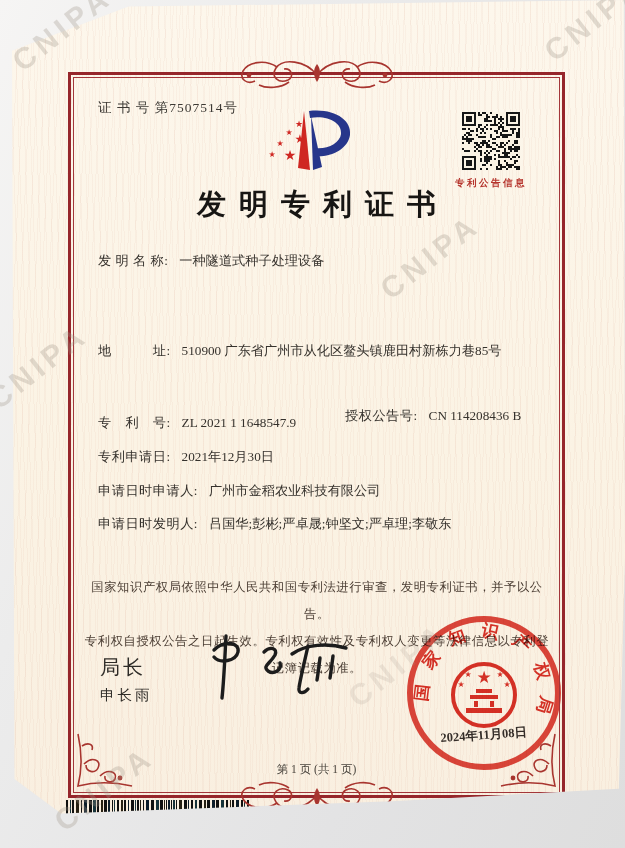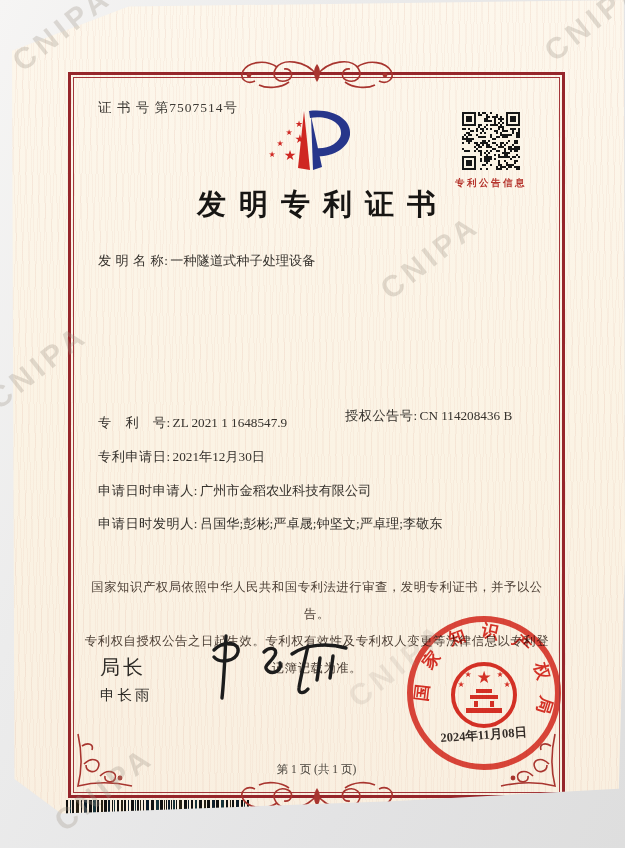--- a/index.html
+++ b/index.html
@@ -23,21 +23,21 @@
   .orn-bottom{left:50%;bottom:-19px;transform:translateX(-50%) scaleY(-1);}
   .orn-bl{left:3px;bottom:3px;}
   .orn-br{right:3px;bottom:3px;transform:scaleX(-1);}
   
   .abs{position:absolute;white-space:nowrap;}
   #cert-no{left:86px;top:99px;font-size:13.5px;color:#3d3a35;letter-spacing:1px;}
   #title{left:56px;top:185px;width:497px;text-align:center;font-size:29px;font-weight:700;
     color:#171513;letter-spacing:13px;text-indent:13px;white-space:nowrap;}
   .row{left:86px;font-size:13.2px;color:#35312c;}
   .row .lbl{letter-spacing:.5px;}
-  .row .val{margin-left:2px;}
+  .row .val{margin-left:11px;}
   .col2{left:333px;}
   #legal{left:70px;top:574px;width:470px;text-align:center;font-size:12.3px;color:#4a3d33;
     line-height:27px;letter-spacing:.6px;white-space:normal;}
   #signer-title{left:88px;top:654px;font-size:20px;color:#2e2b27;letter-spacing:3px;}
   #signer-name{left:88px;top:686px;font-size:14.5px;color:#2e2b27;letter-spacing:3px;}
   #footer-page{left:56px;top:762px;width:497px;text-align:center;font-size:11.5px;color:#4a453e;}
   #qr-label{left:422px;top:177px;width:114px;text-align:center;font-size:9.5px;color:#b5342c;
     letter-spacing:2.5px;font-weight:700;}
   
   #seal{left:392px;top:613px;width:160px;height:160px;mix-blend-mode:multiply;opacity:.95;}
@@ -347,20 +347,23 @@
           <rect x="28" y="28" width="1" height="1"></rect>
         </g>
     </svg>
     <div class="abs" id="qr-label">专利公告信息</div>
 
     <div class="abs" id="title">发明专利证书</div>
 
     <div class="abs row" style="top:252px">
       <span class="lbl">发 明 名 称:</span><span class="val">一种隧道式种子处理设备</span>
     </div>
+    <div class="abs row" style="top:342px">
+      <span class="lbl">地　　　址:</span><span class="val">510900 广东省广州市从化区鳌头镇鹿田村新栋力巷85号</span>
+    </div>
     <div class="abs row" style="top:414px">
       <span class="lbl">专　利　号:</span><span class="val">ZL 2021 1 1648547.9</span>
     </div>
     <div class="abs row col2" style="top:407px">
       <span class="lbl">授权公告号:</span><span class="val">CN 114208436 B</span>
     </div>
     <div class="abs row" style="top:448px">
       <span class="lbl">专利申请日:</span><span class="val">2021年12月30日</span>
     </div>
     <div class="abs row" style="top:482px">

